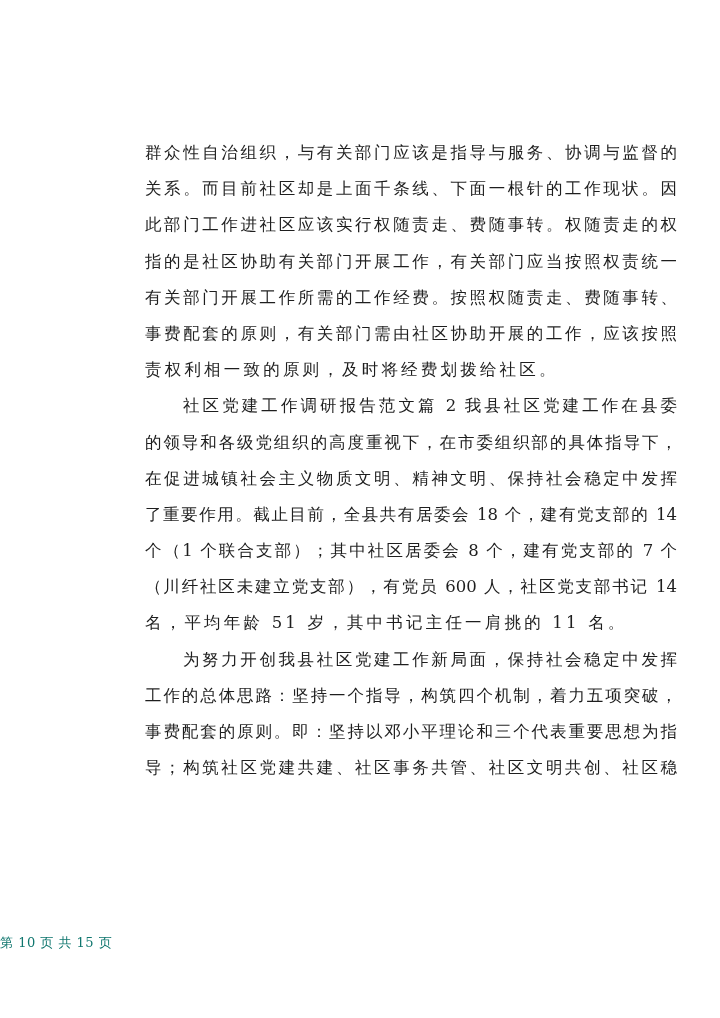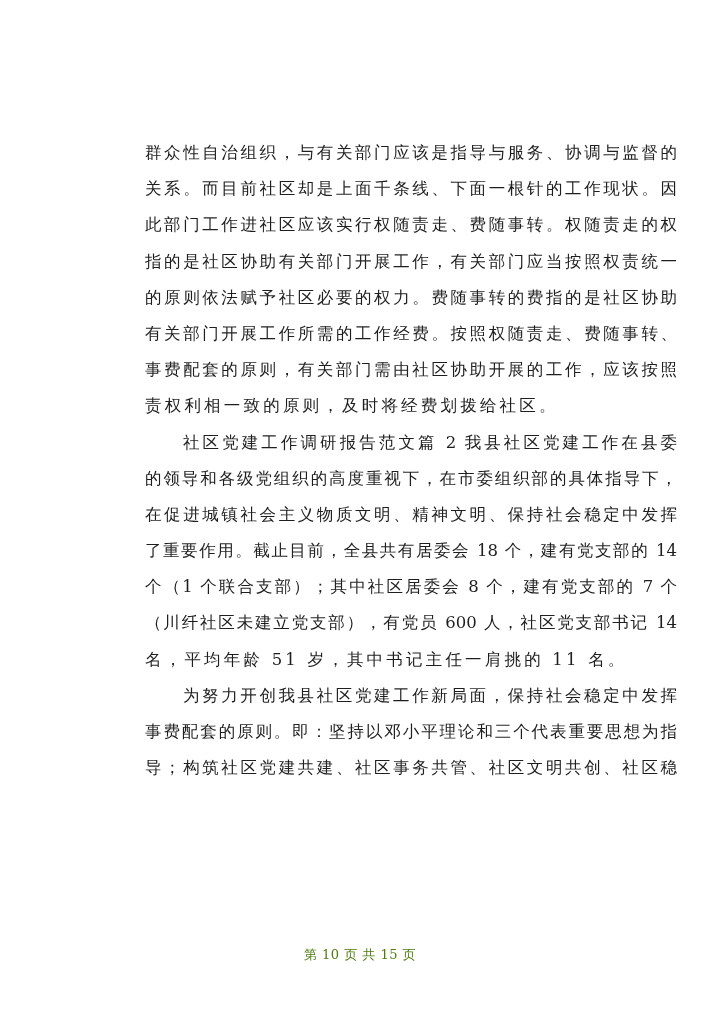--- a/index.html
+++ b/index.html
@@ -45,46 +45,45 @@
       letter-spacing: 3.2px;
     }
     .line.indent {
       padding-left: 38px;
     }
     .footer {
       position: absolute;
       left: 0;
       width: 720px;
       top: 934px;
-      text-align: center;
+      text-align: left;
       font-size: 13px;
-      color: #4d7c0f;
+      color: #0f766e;
       letter-spacing: 0.5px;
-      margin-top: 12px;
     }
   </style>
 </head>
 <body>
 
 <div class="page">
   <div class="body-text">
     <div class="line">群众性自治组织，与有关部门应该是指导与服务、协调与监督的</div>
     <div class="line">关系。而目前社区却是上面千条线、下面一根针的工作现状。因</div>
     <div class="line">此部门工作进社区应该实行权随责走、费随事转。权随责走的权</div>
     <div class="line">指的是社区协助有关部门开展工作，有关部门应当按照权责统一</div>
-    <div class="line">的原则依法赋予社区必要的权力。费随事转的费指的是社区协助</div>
     <div class="line">有关部门开展工作所需的工作经费。按照权随责走、费随事转、</div>
     <div class="line">事费配套的原则，有关部门需由社区协助开展的工作，应该按照</div>
     <div class="line last">责权利相一致的原则，及时将经费划拨给社区。</div>
     <div class="line indent">社区党建工作调研报告范文篇 2 我县社区党建工作在县委</div>
     <div class="line">的领导和各级党组织的高度重视下，在市委组织部的具体指导下，</div>
     <div class="line">在促进城镇社会主义物质文明、精神文明、保持社会稳定中发挥</div>
     <div class="line">了重要作用。截止目前，全县共有居委会 18 个，建有党支部的 14</div>
     <div class="line">个（1 个联合支部）；其中社区居委会 8 个，建有党支部的 7 个</div>
     <div class="line">（川纤社区未建立党支部），有党员 600 人，社区党支部书记 14</div>
     <div class="line last">名，平均年龄 51 岁，其中书记主任一肩挑的 11 名。</div>
     <div class="line indent">为努力开创我县社区党建工作新局面，保持社会稳定中发挥</div>
+    <div class="line">工作的总体思路：坚持一个指导，构筑四个机制，着力五项突破，</div>
     <div class="line">事费配套的原则。即：坚持以邓小平理论和三个代表重要思想为指</div>
     <div class="line">导；构筑社区党建共建、社区事务共管、社区文明共创、社区稳</div>
   </div>
 
   <div class="footer">第 10 页  共 15 页</div>
 </div>
 
 </body></html>

